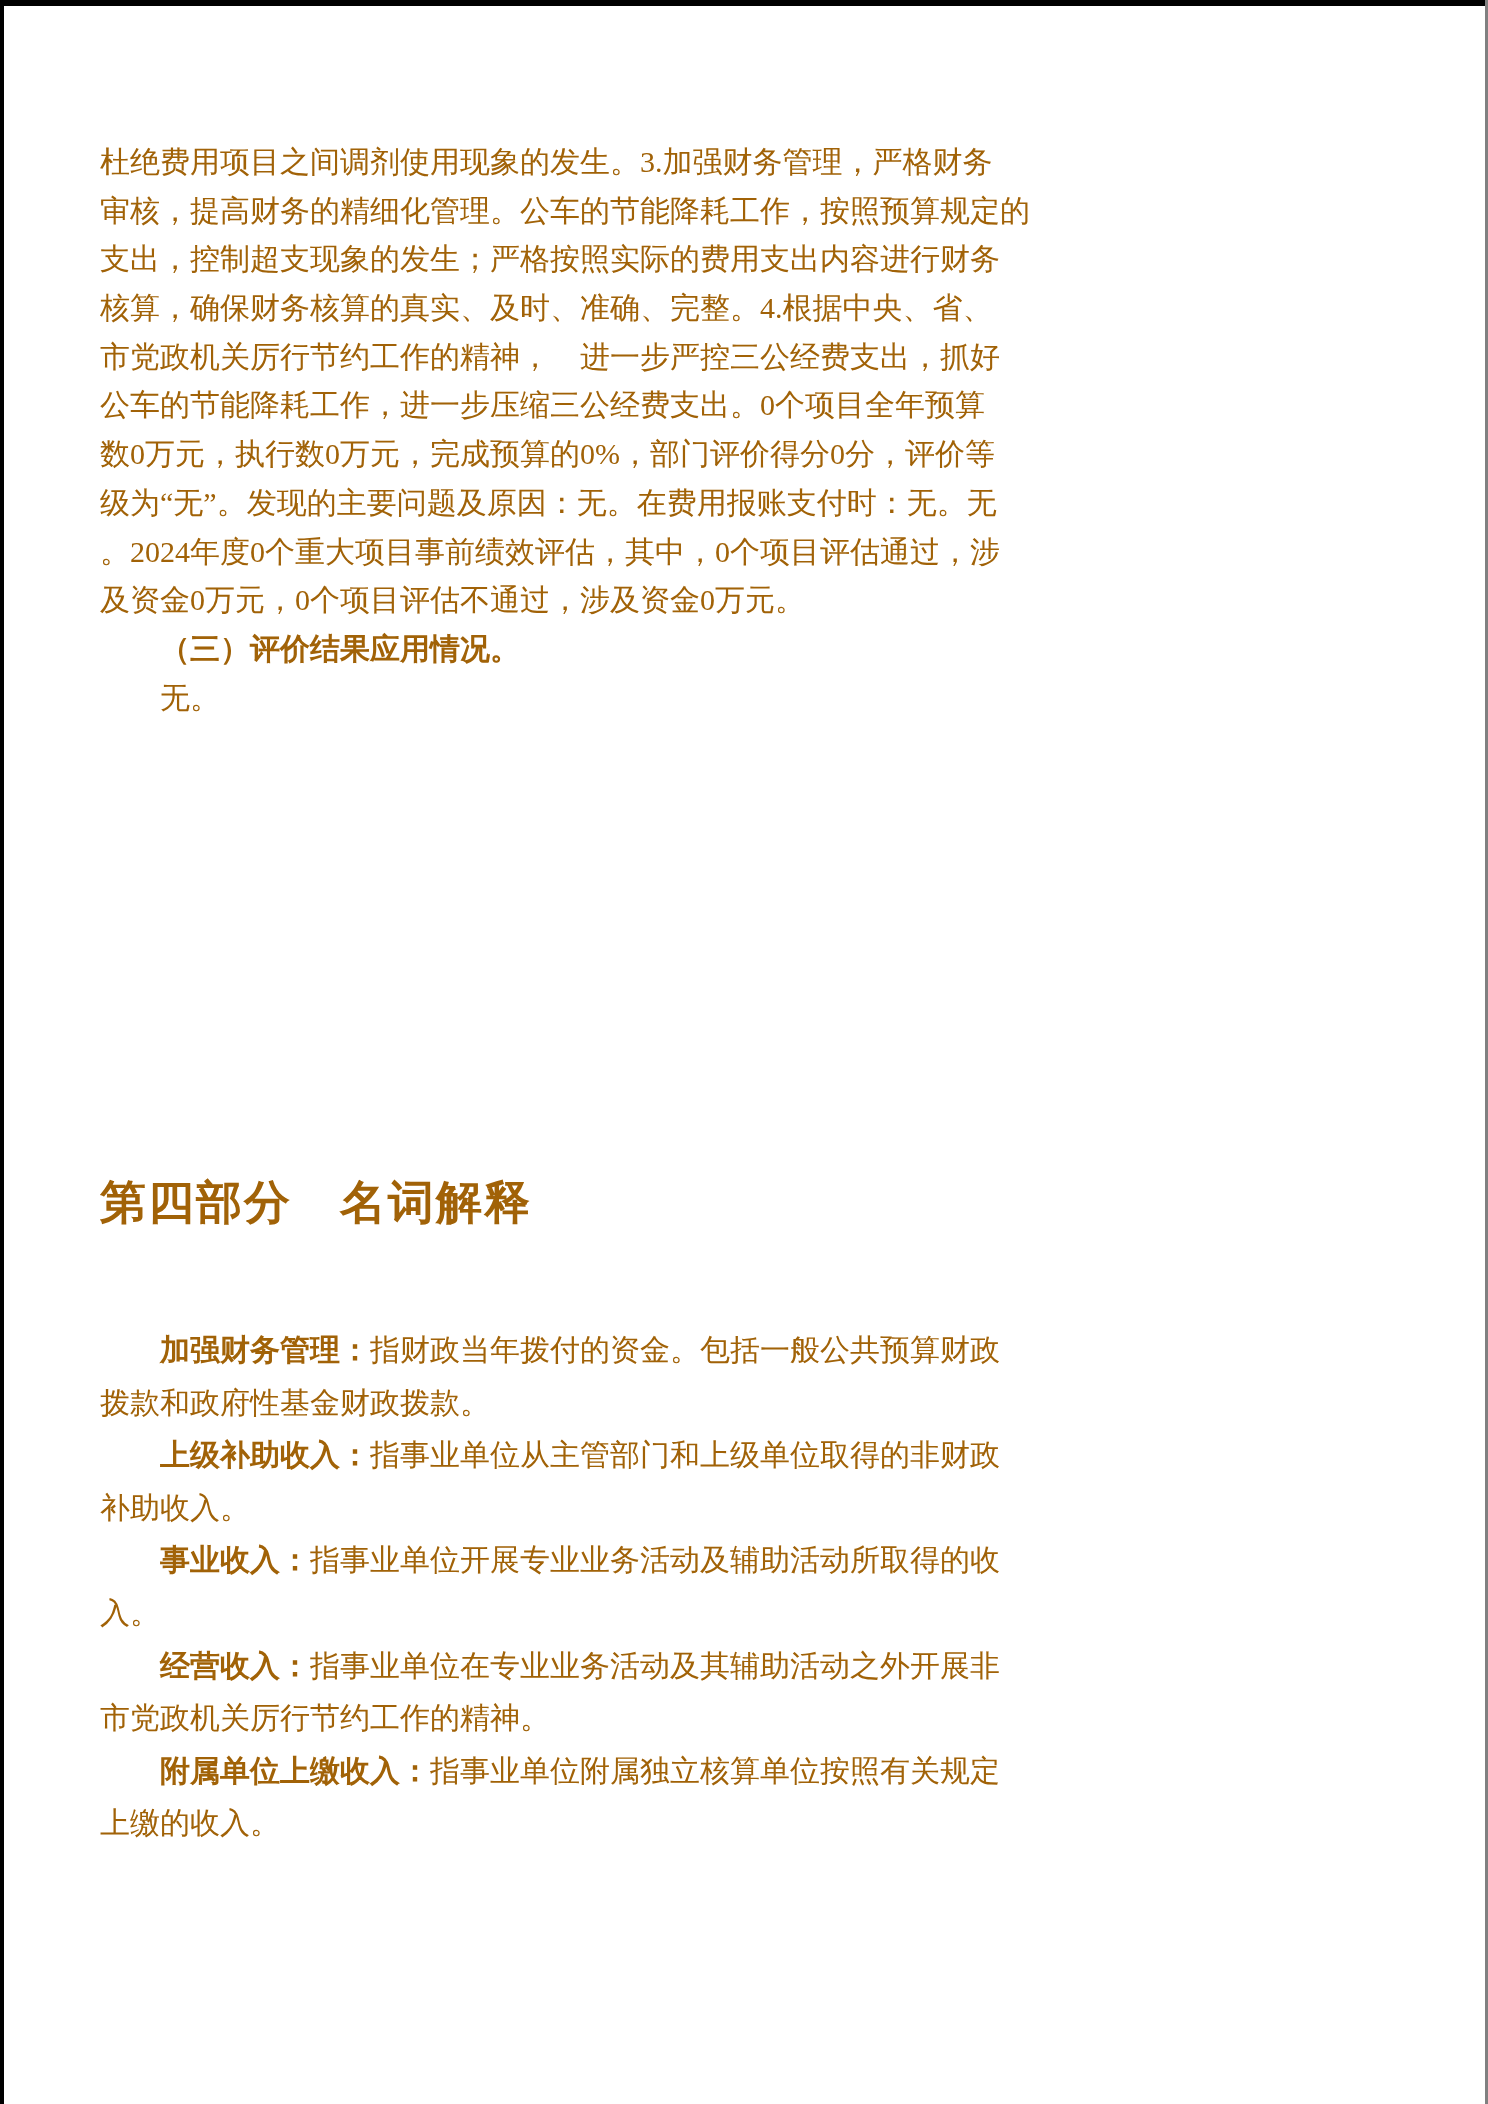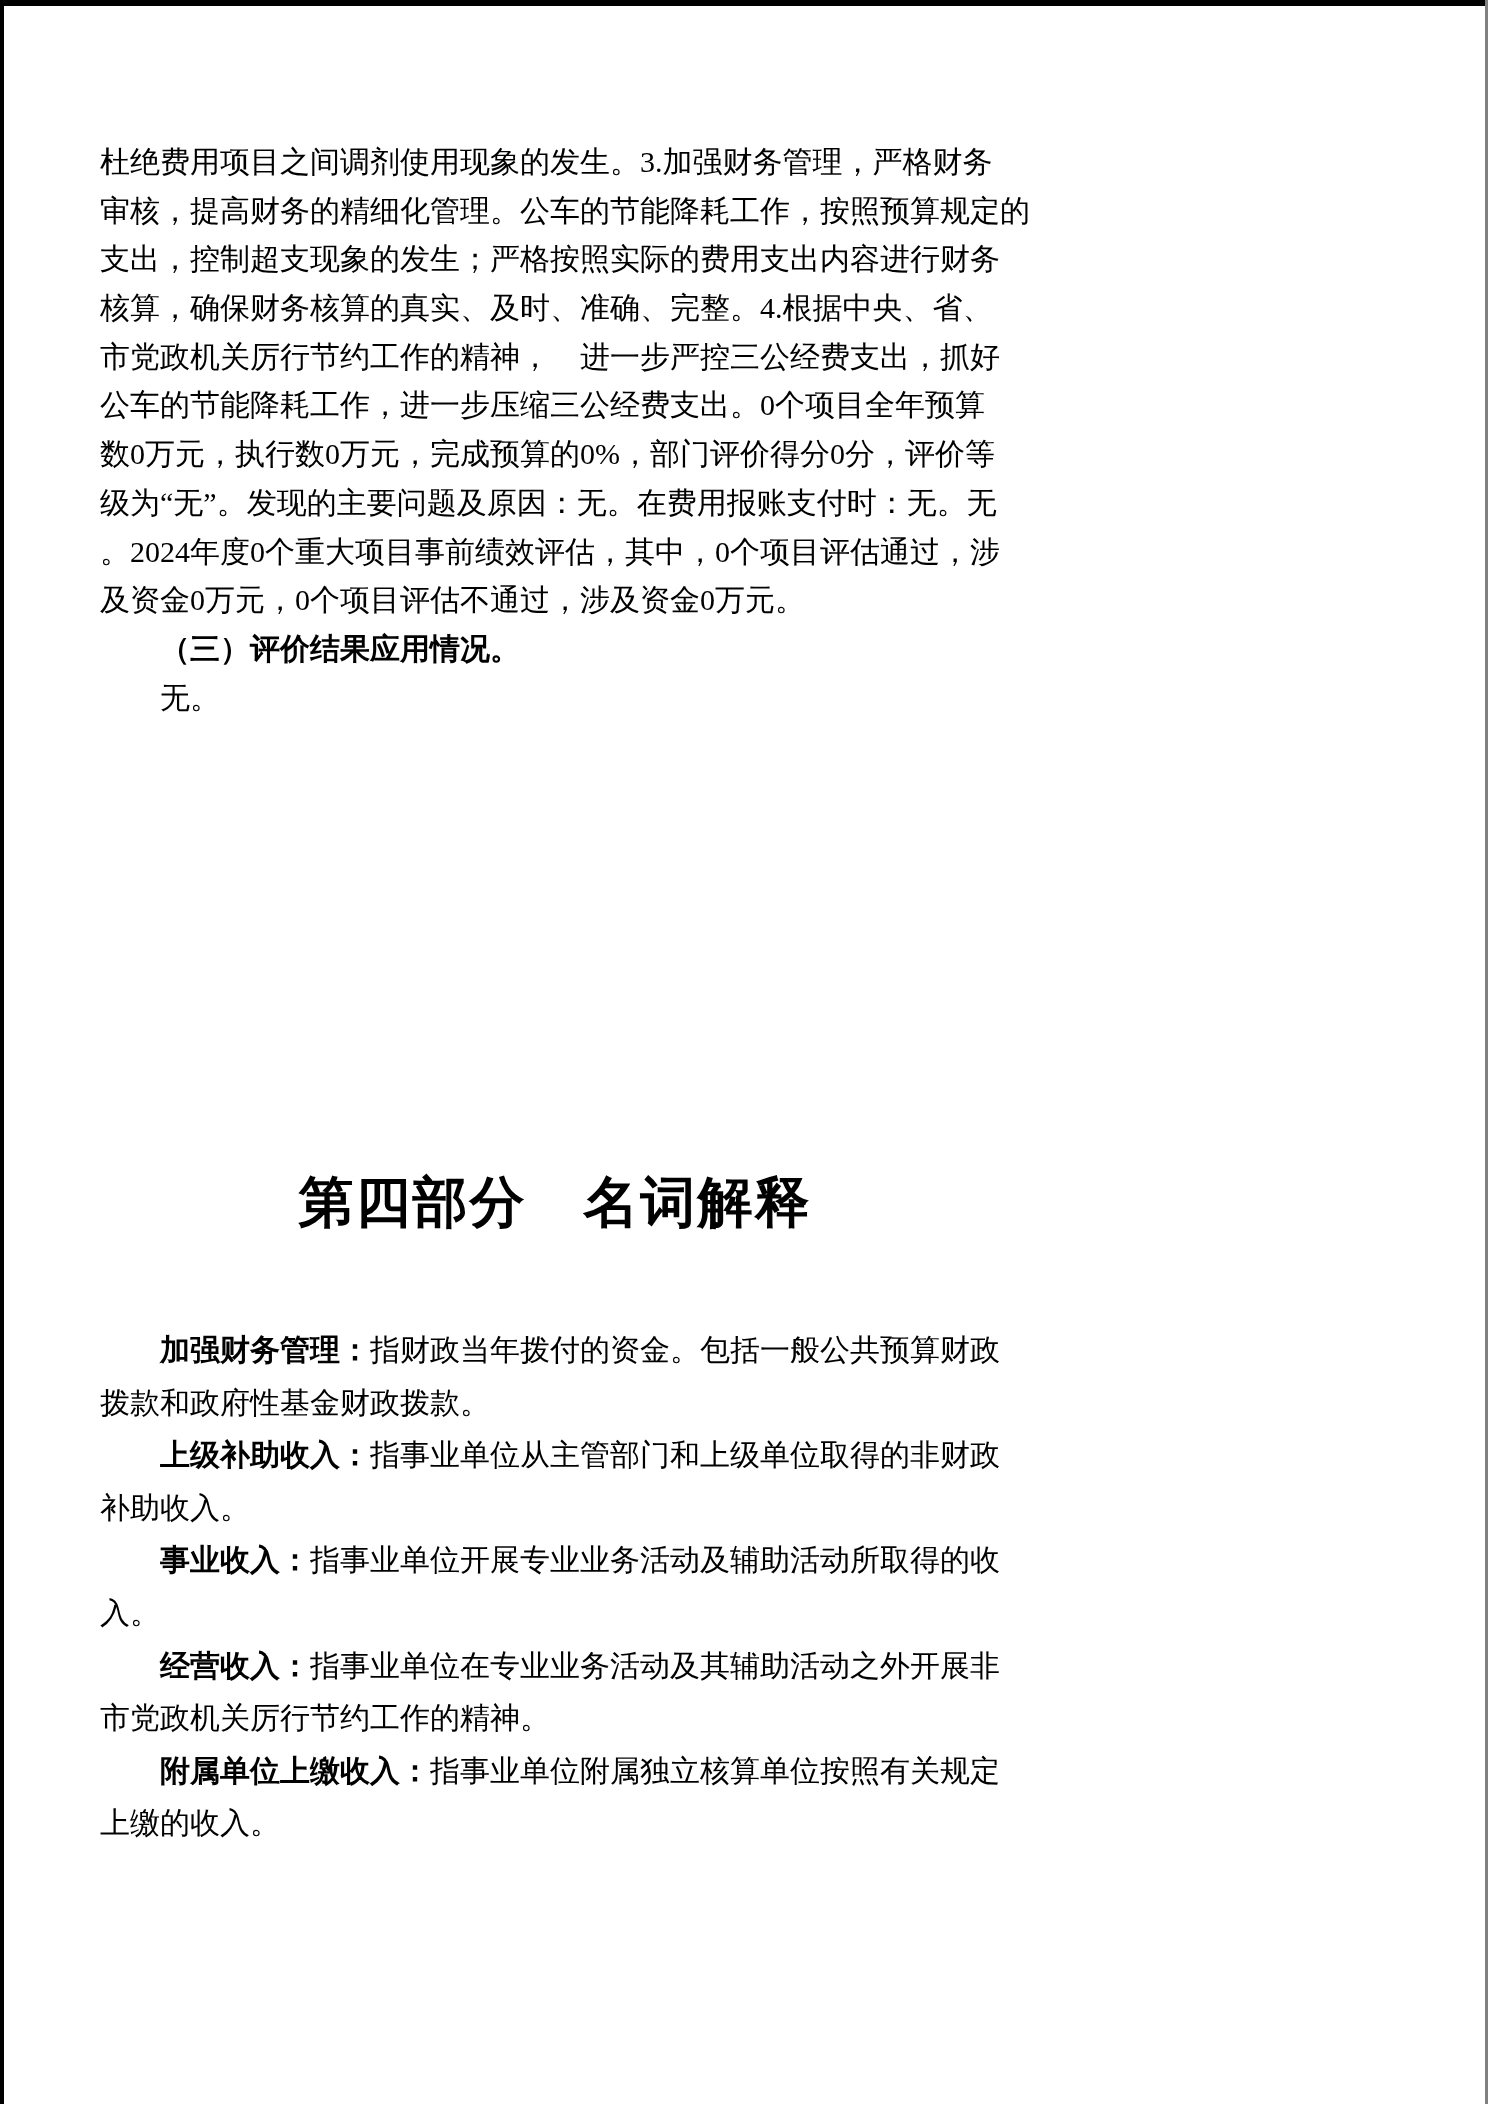--- a/index.html
+++ b/index.html
@@ -7,21 +7,21 @@
     padding: 0;
     background: #ffffff;
   }
   .page {
     position: relative;
     width: 1488px;
     height: 2104px;
     background: #ffffff;
     overflow: hidden;
     font-family: "Liberation Serif", "DejaVu Serif", serif;
-    color: #000000;
+    color: #a16207;
   }
   .edge-top {
     position: absolute;
     top: 0; left: 0;
     width: 100%; height: 6px;
     background: #000000;
   }
   .edge-left {
     position: absolute;
     top: 0; left: 0;
@@ -50,22 +50,21 @@
     padding-left: 60px;
   }
   .subheading {
     font-weight: bold;
   }
   .section-title {
     position: absolute;
     top: 1172px;
     left: 100px;
     width: 910px;
-    text-align: center;
-    font-size: 55px;
+    font-size: 46px;
     line-height: 62px;
     font-weight: bold;
     letter-spacing: 2px;
     white-space: nowrap;
   }
   .glossary-block {
     position: absolute;
     top: 1324px;
     left: 100px;
     width: 930px;

